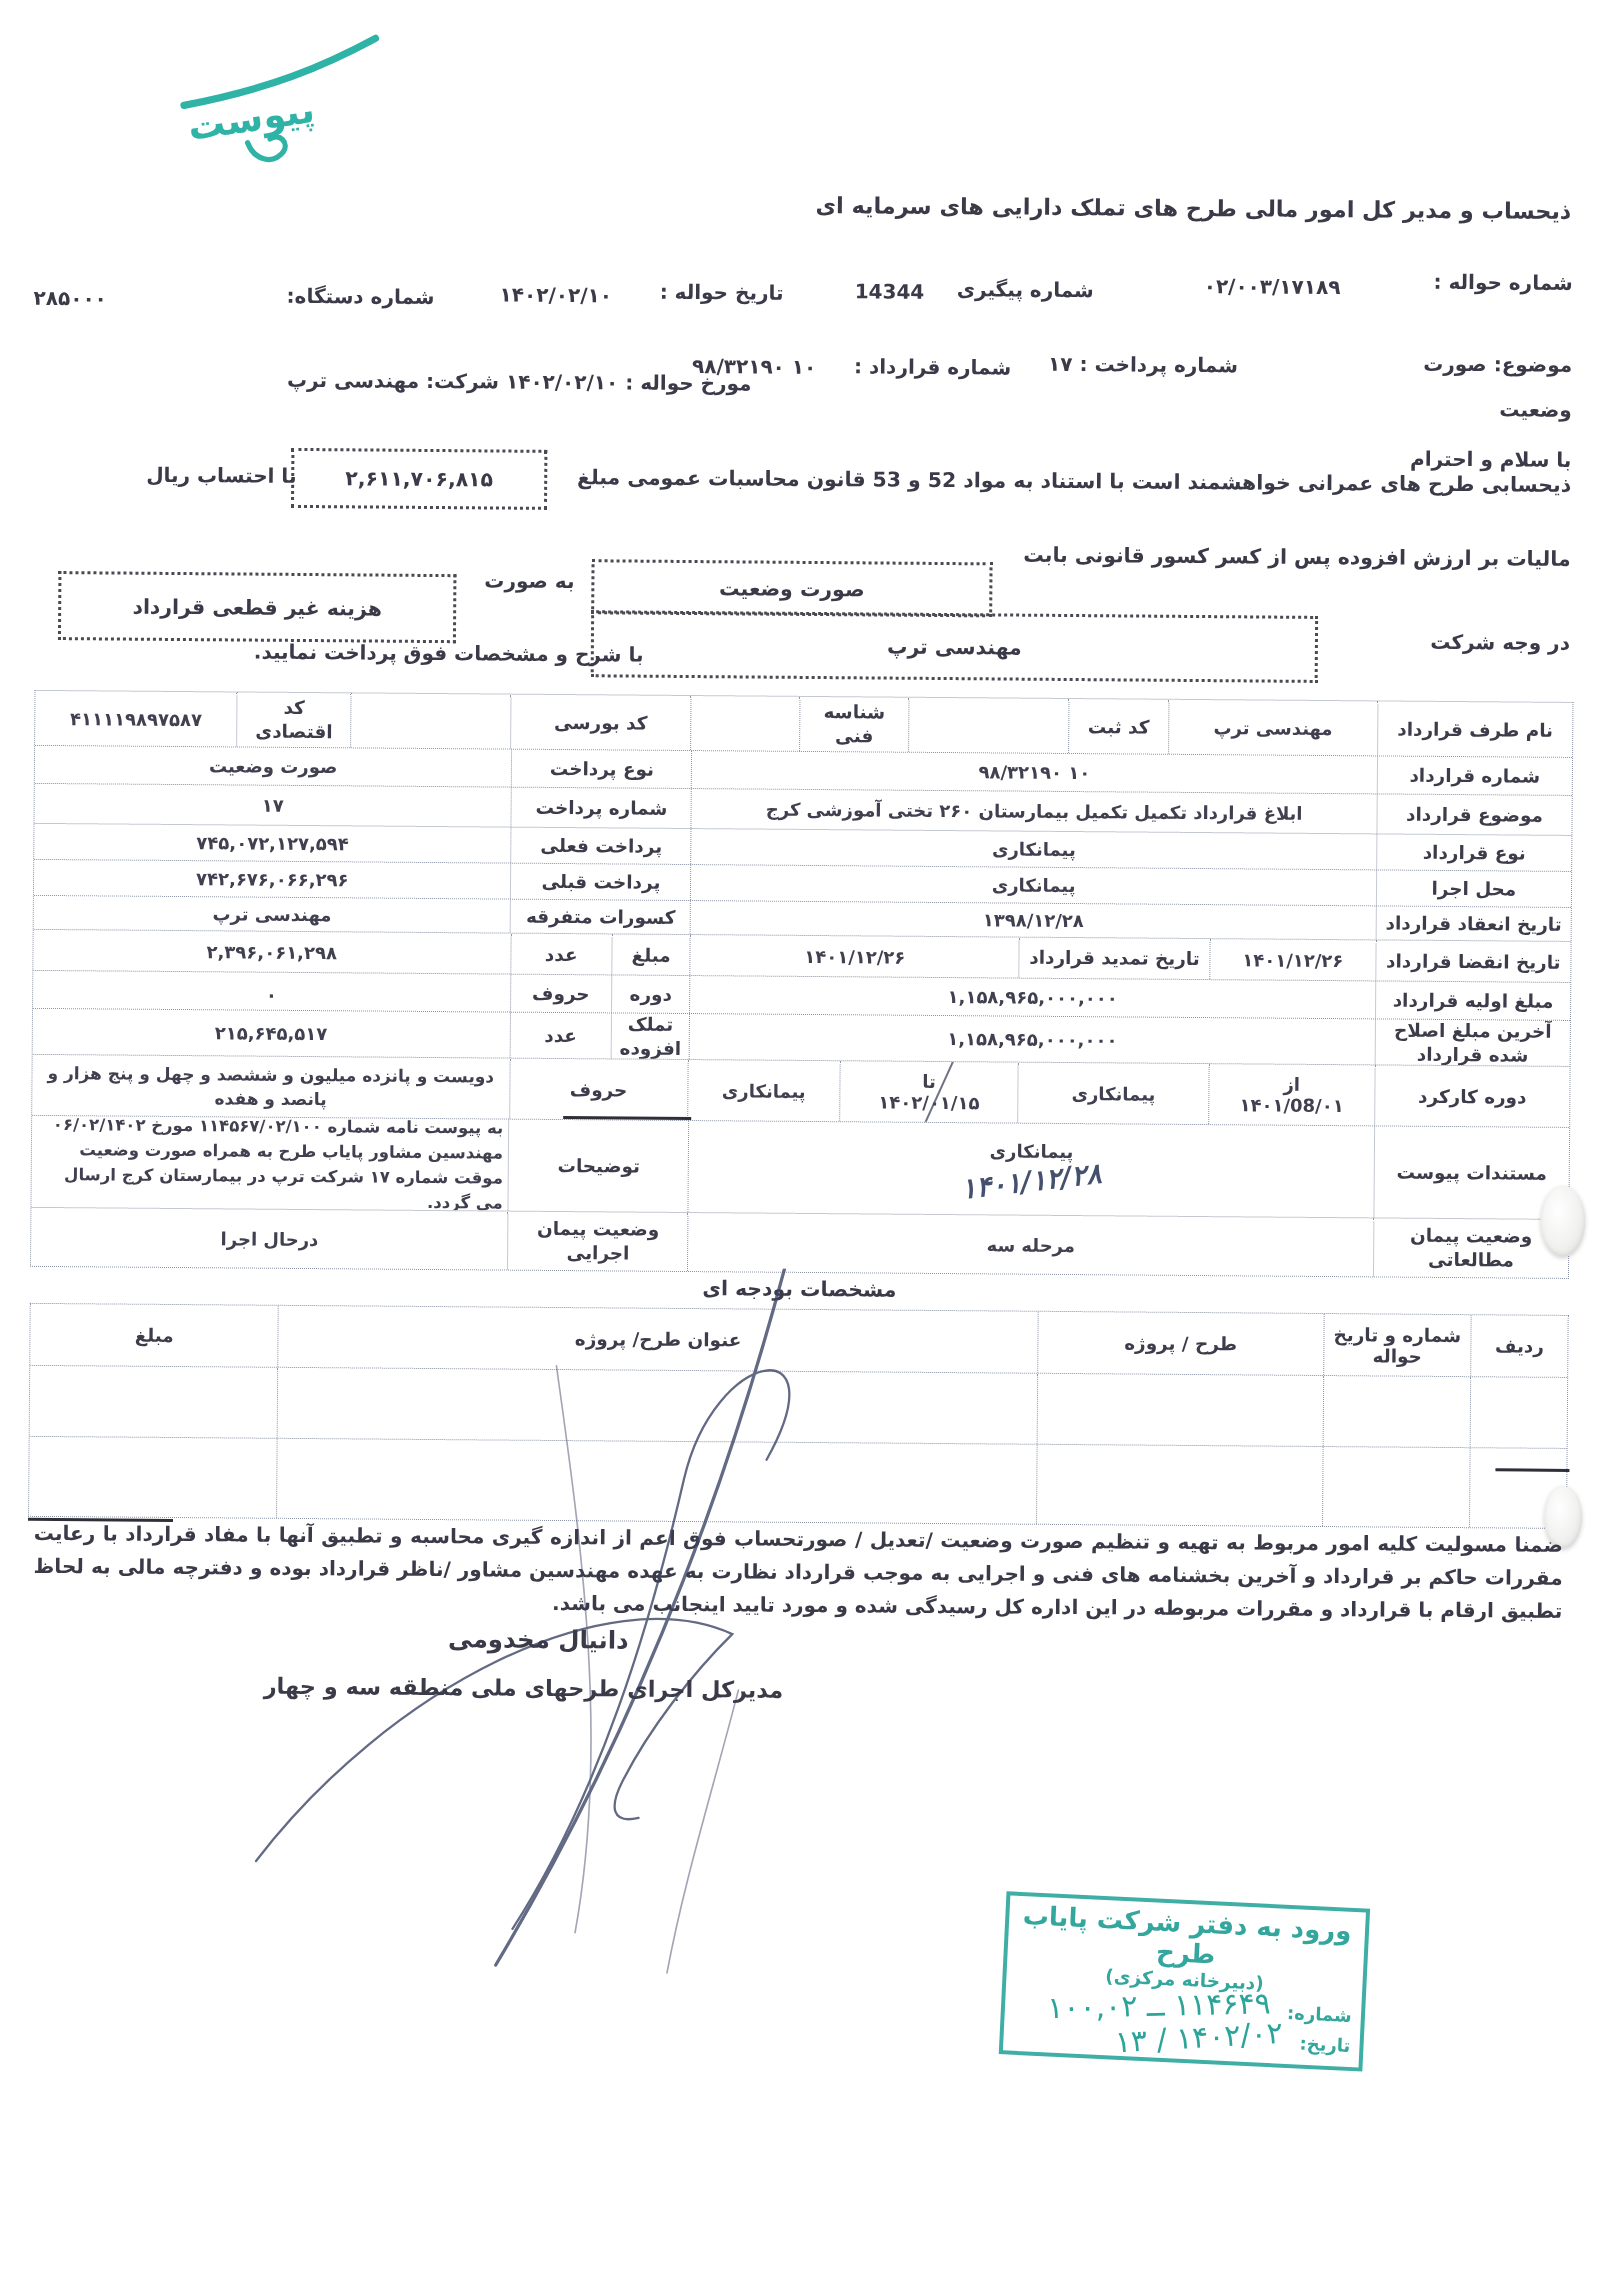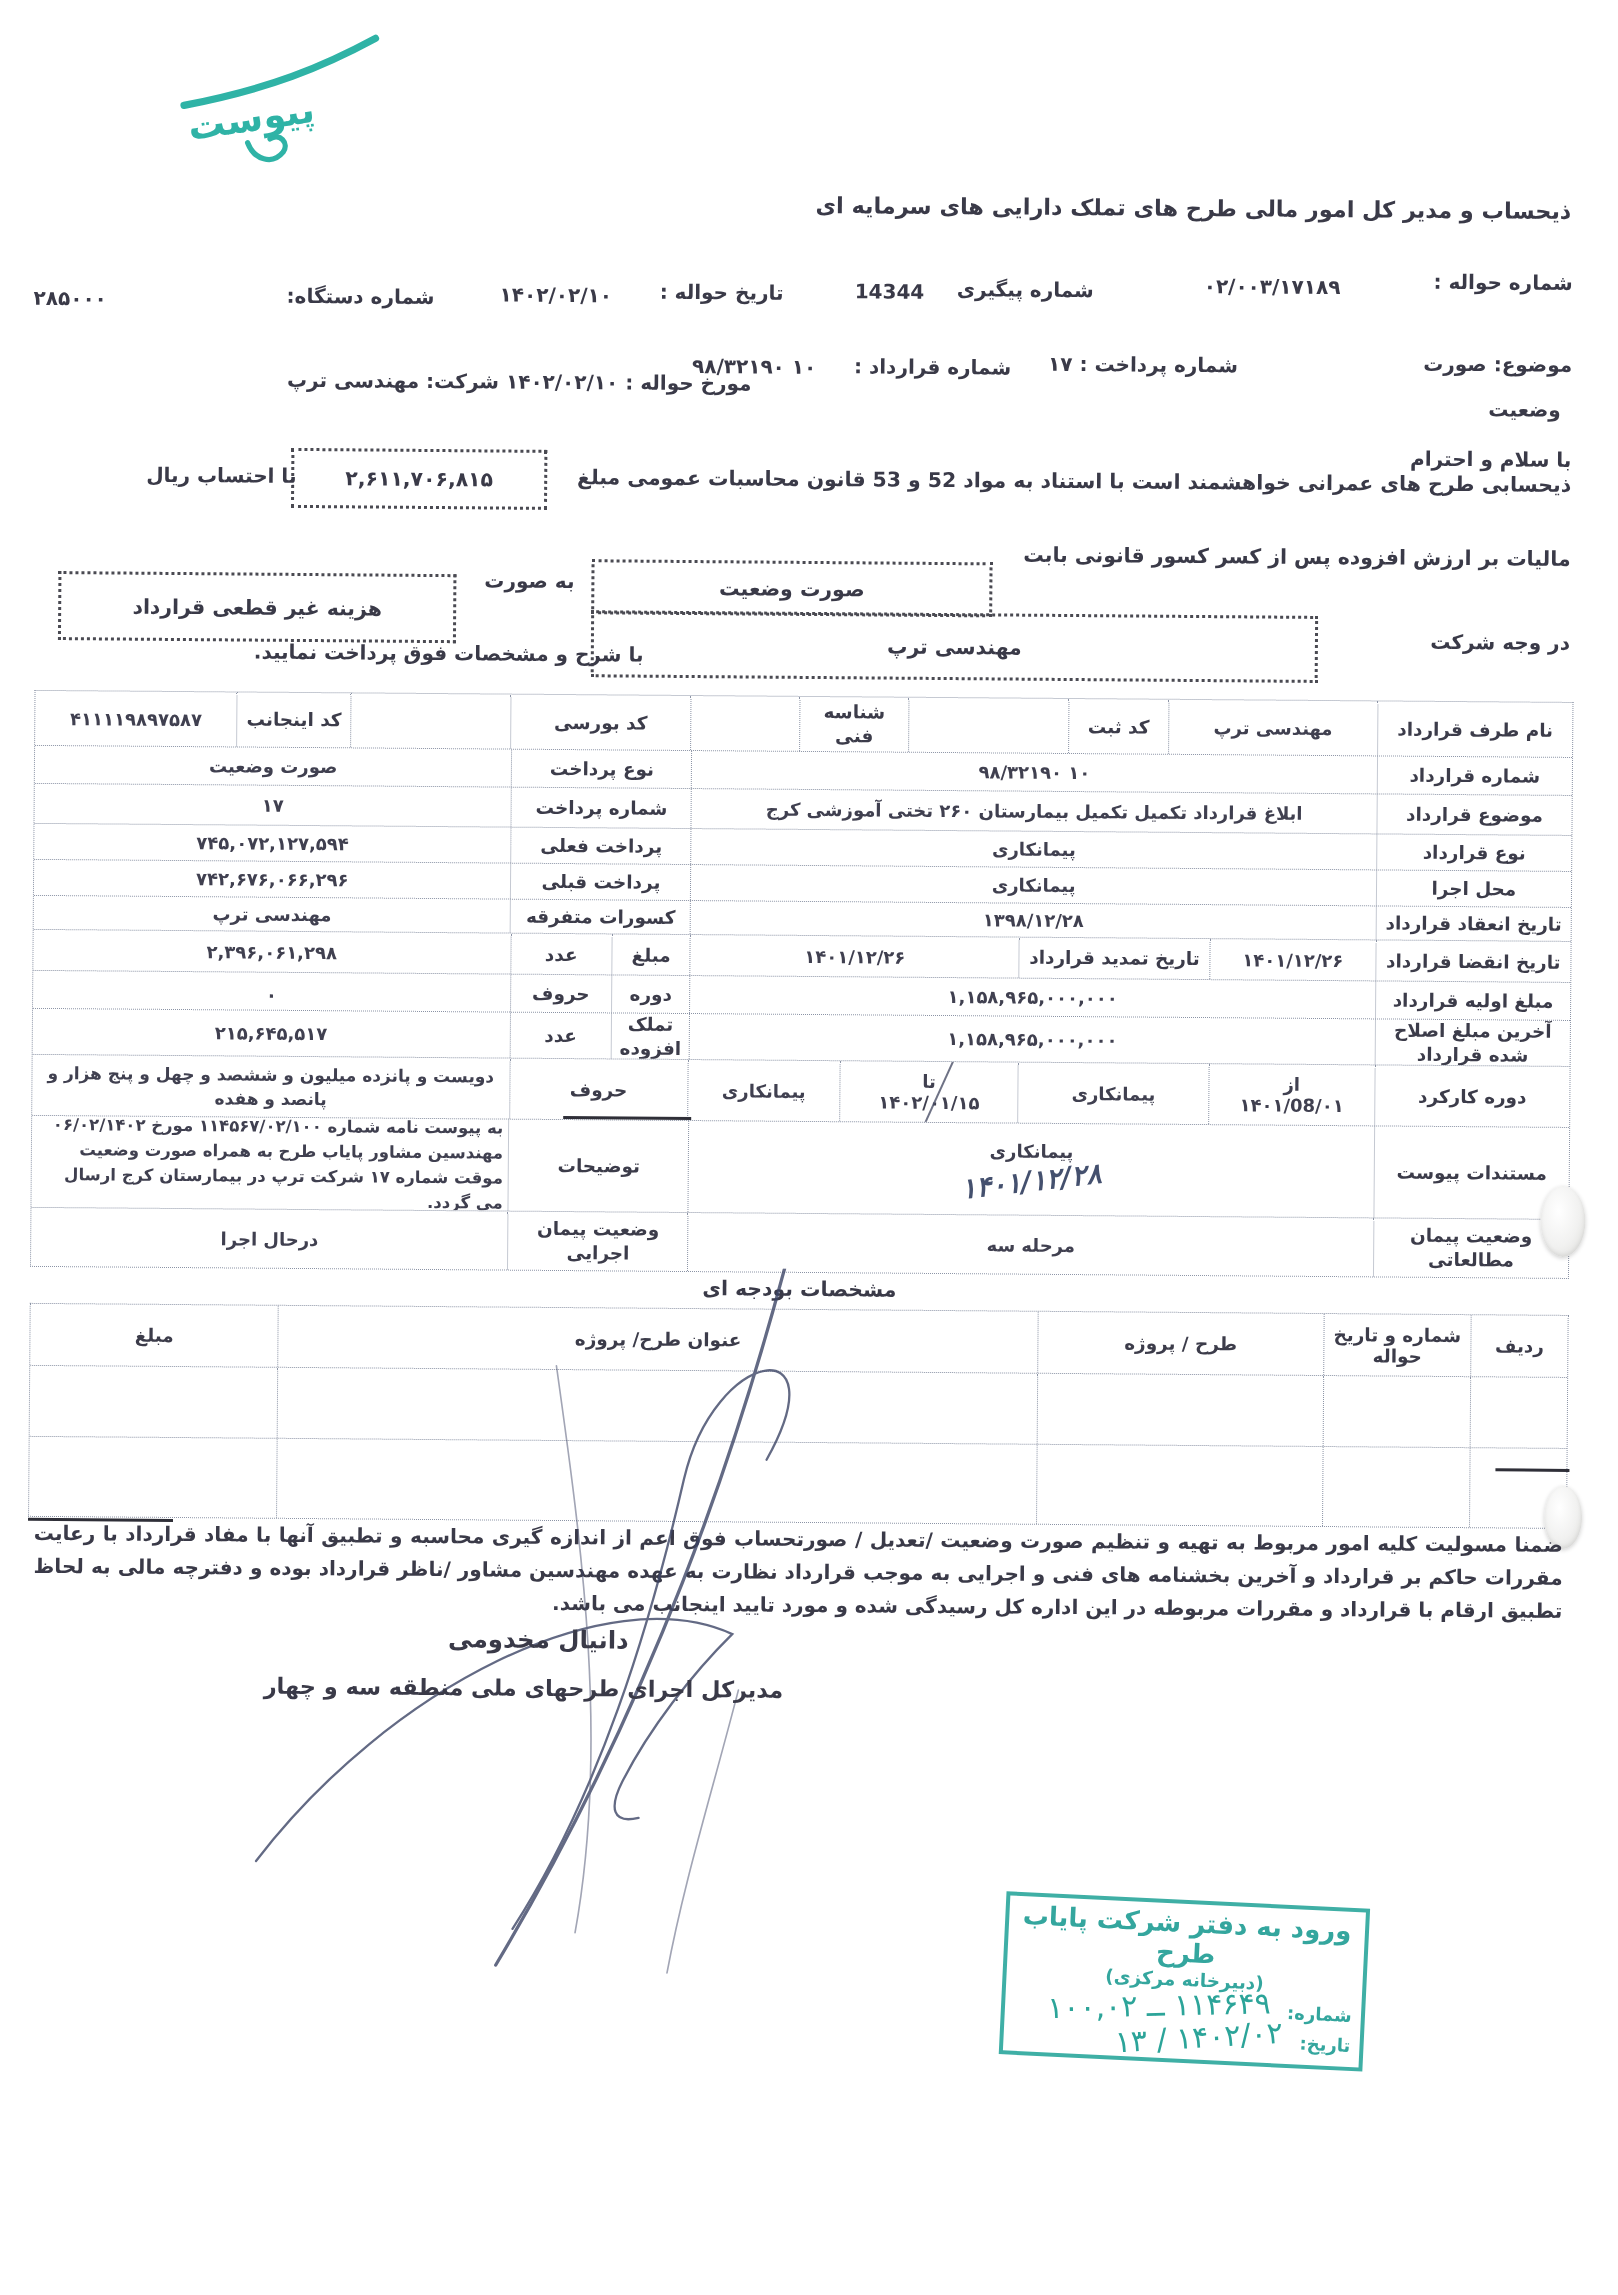--- a/index.html
+++ b/index.html
@@ -70,21 +70,21 @@
   <div class="abs t sm" style="left:662px;top:287px">تاریخ حواله :</div>
   <div class="abs t sm" style="left:502px;top:291px">۱۴۰۲/۰۲/۱۰</div>
   <div class="abs t sm" style="left:289px;top:294px">شماره دستگاه:</div>
   <div class="abs t sm" style="left:36px;top:298px">۲۸۵۰۰۰</div>
 
   <div class="abs t sm" style="right:44px;top:353px">موضوع:  صورت</div>
   <div class="abs t sm" style="left:1051px;top:356px">شماره پرداخت :   ۱۷</div>
   <div class="abs t sm" style="left:857px;top:360px">شماره قرارداد :</div>
   <div class="abs t sm" style="left:695px;top:361px">۱۰  ۹۸/۳۲۱۹۰</div>
   <div class="abs t sm" style="left:290px;top:378px">مورخ حواله : ۱۴۰۲/۰۲/۱۰  شرکت: مهندسی ترپ</div>
-  <div class="abs t sm" style="right:55px;top:398px">وضعیت</div>
+  <div class="abs t sm" style="right:44px;top:398px">وضعیت</div>
   <div class="abs t sm" style="right:44px;top:448px">با سلام و احترام</div>
 
   <div class="abs t" style="right:44px;top:473px;font-size:20.4px">ذیحسابی طرح های عمرانی خواهشمند است با استناد به مواد 52 و 53 قانون محاسبات عمومی مبلغ</div>
   <div class="abs dbox" style="left:295px;top:458px;width:250px;height:54px">۲,۶۱۱,۷۰۶,۸۱۵</div>
   <div class="abs t sm" style="left:150px;top:474px">با احتساب ریال</div>
 
   <div class="abs t" style="right:44px;top:547px;font-size:20.4px">مالیات بر ارزش افزوده پس از کسر کسور قانونی بابت</div>
   <div class="abs dbox" style="left:596px;top:567px;width:395px;height:49px">صورت وضعیت</div>
   <div class="abs t sm" style="left:489px;top:577px">به صورت</div>
   <div class="abs dbox" style="left:63px;top:583px;width:392px;height:63px">هزینه غیر قطعی قرارداد</div>
@@ -97,21 +97,21 @@
 
     <div class="ctr" style="height:55px">
       <div class="c lb" style="width:12.7%">نام طرف قرارداد</div>
       <div class="c vl" style="width:13.6%">مهندسی ترپ</div>
       <div class="c lb" style="width:6.5%">کد ثبت</div>
       <div class="c" style="width:10.4%"></div>
       <div class="c lb wrap" style="width:7.1%">شناسه فنی</div>
       <div class="c" style="width:7.1%"></div>
       <div class="c lb" style="width:11.7%">کد بورسی</div>
       <div class="c" style="width:10.4%"></div>
-      <div class="c lb wrap" style="width:7.4%">کد اینجانب</div>
+      <div class="c lb wrap" style="width:7.4%">کد اقتصادی</div>
       <div class="c vl" style="width:13.1%">۴۱۱۱۱۹۸۹۷۵۸۷</div>
     </div>
 
     <div class="ctr" style="height:38px">
       <div class="c lb" style="width:12.7%">شماره قرارداد</div>
       <div class="c vl" style="width:44.6%">۱۰  ۹۸/۳۲۱۹۰</div>
       <div class="c lb" style="width:11.7%">نوع پرداخت</div>
       <div class="c vl" style="width:31%">صورت وضعیت</div>
     </div>
 

